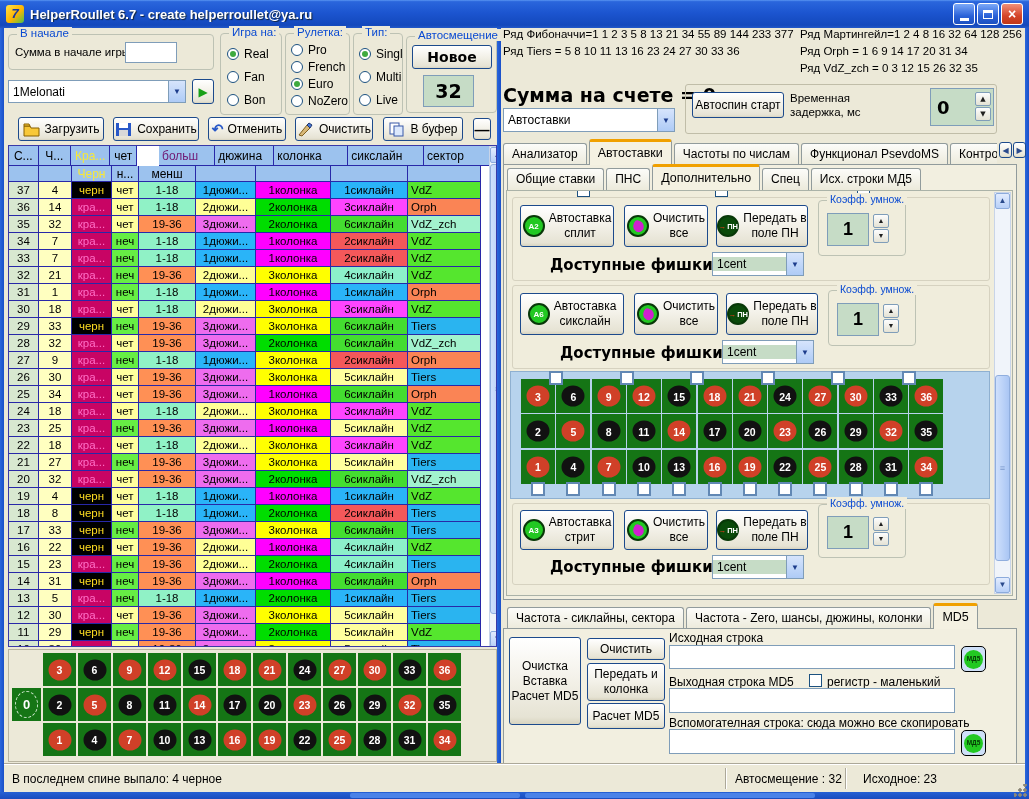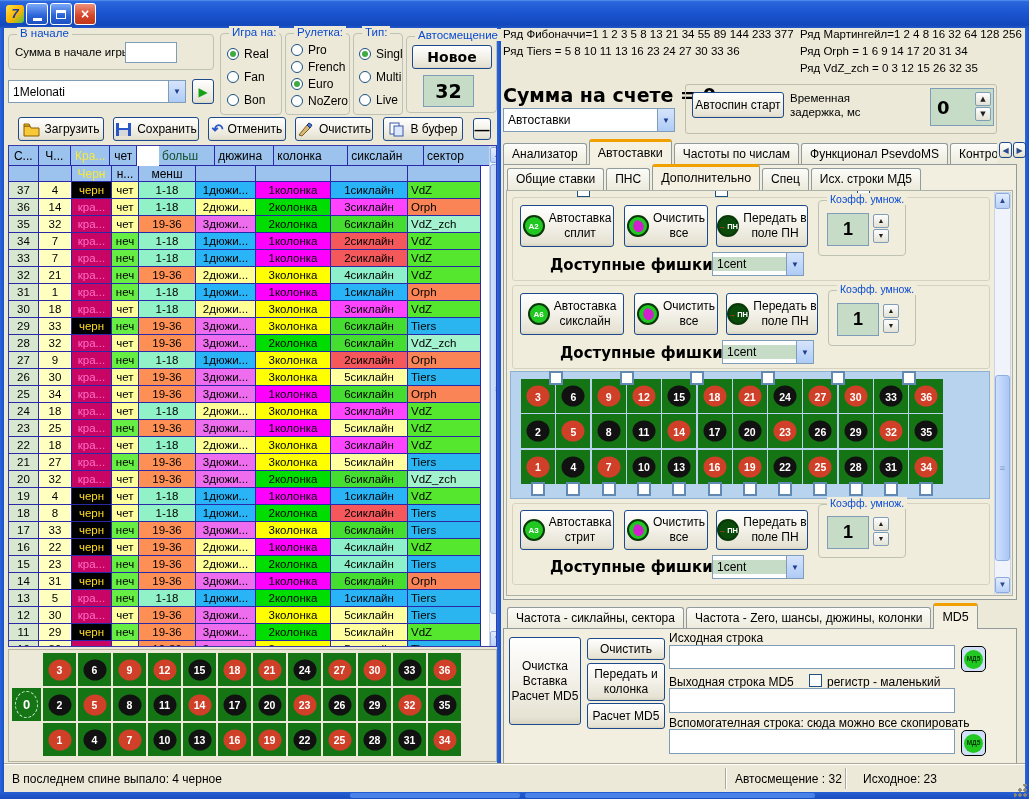--- a/index.html
+++ b/index.html
@@ -117,20 +117,21 @@
       radial-gradient(circle at 1px 11px,#8c8878 1.5px,transparent 2px),
       radial-gradient(circle at 6px 6px,#8c8878 1.5px,transparent 2px); }
 </style>
 </head>
 <body>
 
 <div class="window">
 
   <div class="abs titlebar">
     <div class="app-icon">7</div>
+    <div class="title-text">HelperRoullet 6.7 - create helperroullet@ya.ru</div>
     <div class="winbtn">
         <div class="glyph-min"></div>
       </div>
     <div class="winbtn">
         <div class="glyph-max"></div>
       </div>
     <div class="winbtn close">
         <div class="glyph-close">×</div>
       </div>
   </div>
@@ -252,21 +253,21 @@
   </div>
   <div class="abs xp-btn minus-btn" style="left:473px;top:118px;width:18px;height:22px;">—</div>
 
   <div class="abs rt-table">
     <div id="rt-rows">
         <div class="rt-row hdr1">
           <div class="rt-cell hdr" style="width: 30px; background: rgb(156, 194, 238); color: rgb(0, 0, 0);">С...</div>
           <div class="rt-cell hdr" style="width: 33px; background: rgb(156, 194, 238); color: rgb(0, 0, 0);">Ч...</div>
           <div class="rt-cell hdr" style="width: 40px; background: rgb(156, 194, 238); color: rgb(248, 232, 56);">Кра...</div>
           <div class="rt-cell hdr" style="width: 27px; background: rgb(156, 194, 238); color: rgb(0, 0, 0);">чет</div>
-          <div class="rt-cell hdr left" style="width: 57px; background: rgb(156, 194, 238); color: #14532d; margin-left: 22px;">больш</div>
+          <div class="rt-cell hdr left" style="width: 57px; background: rgb(156, 194, 238); color: #701a75; margin-left: 22px;">больш</div>
           <div class="rt-cell hdr left" style="width: 60px; background: rgb(156, 194, 238); color: rgb(0, 0, 0);">дюжина</div>
           <div class="rt-cell hdr left" style="width: 75px; background: rgb(156, 194, 238); color: rgb(0, 0, 0);">колонка</div>
           <div class="rt-cell hdr left" style="width: 77px; background: rgb(156, 194, 238); color: rgb(0, 0, 0);">сикслайн</div>
           <div class="rt-cell hdr left" style="width: 73px; background: rgb(156, 194, 238); color: rgb(0, 0, 0);">сектор</div>
         </div>
         <div class="rt-row hdr2">
           <div class="rt-cell hdr" style="width: 30px; background: rgb(156, 194, 238); color: rgb(0, 0, 0);"></div>
           <div class="rt-cell hdr" style="width: 33px; background: rgb(156, 194, 238); color: rgb(0, 0, 0);"></div>
           <div class="rt-cell hdr" style="width: 40px; background: rgb(156, 194, 238); color: rgb(248, 232, 56);">Черн</div>
           <div class="rt-cell hdr" style="width: 27px; background: rgb(156, 194, 238); color: rgb(0, 0, 0);">н...</div>

